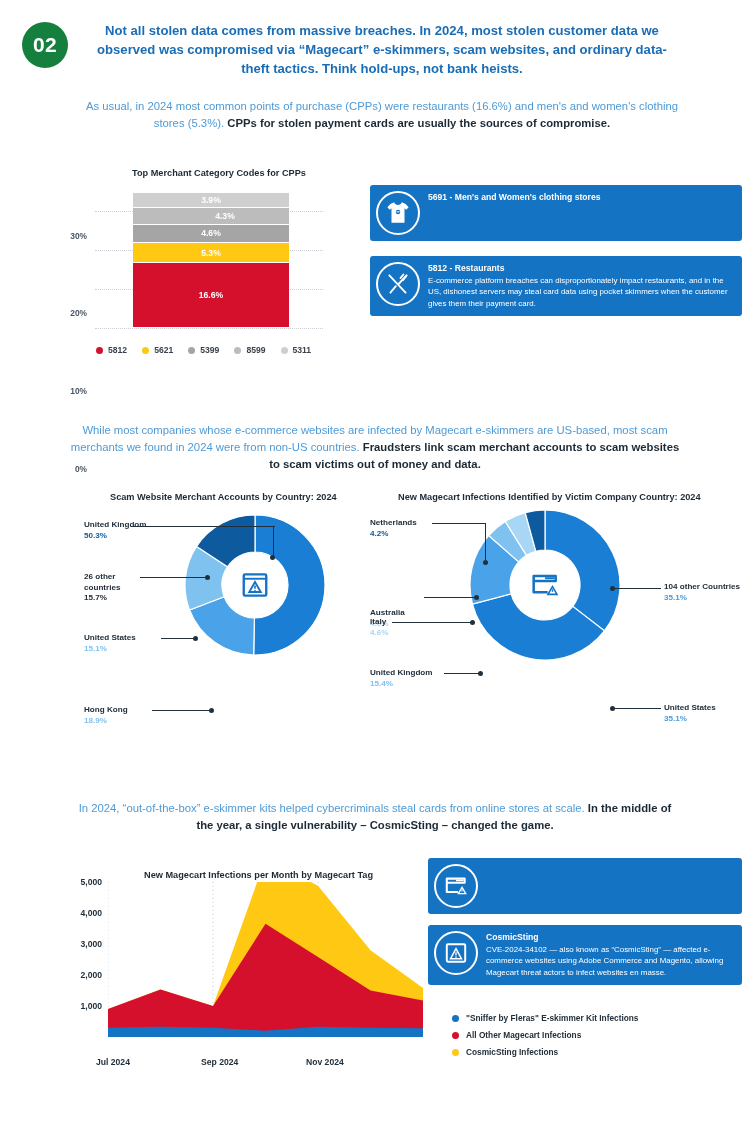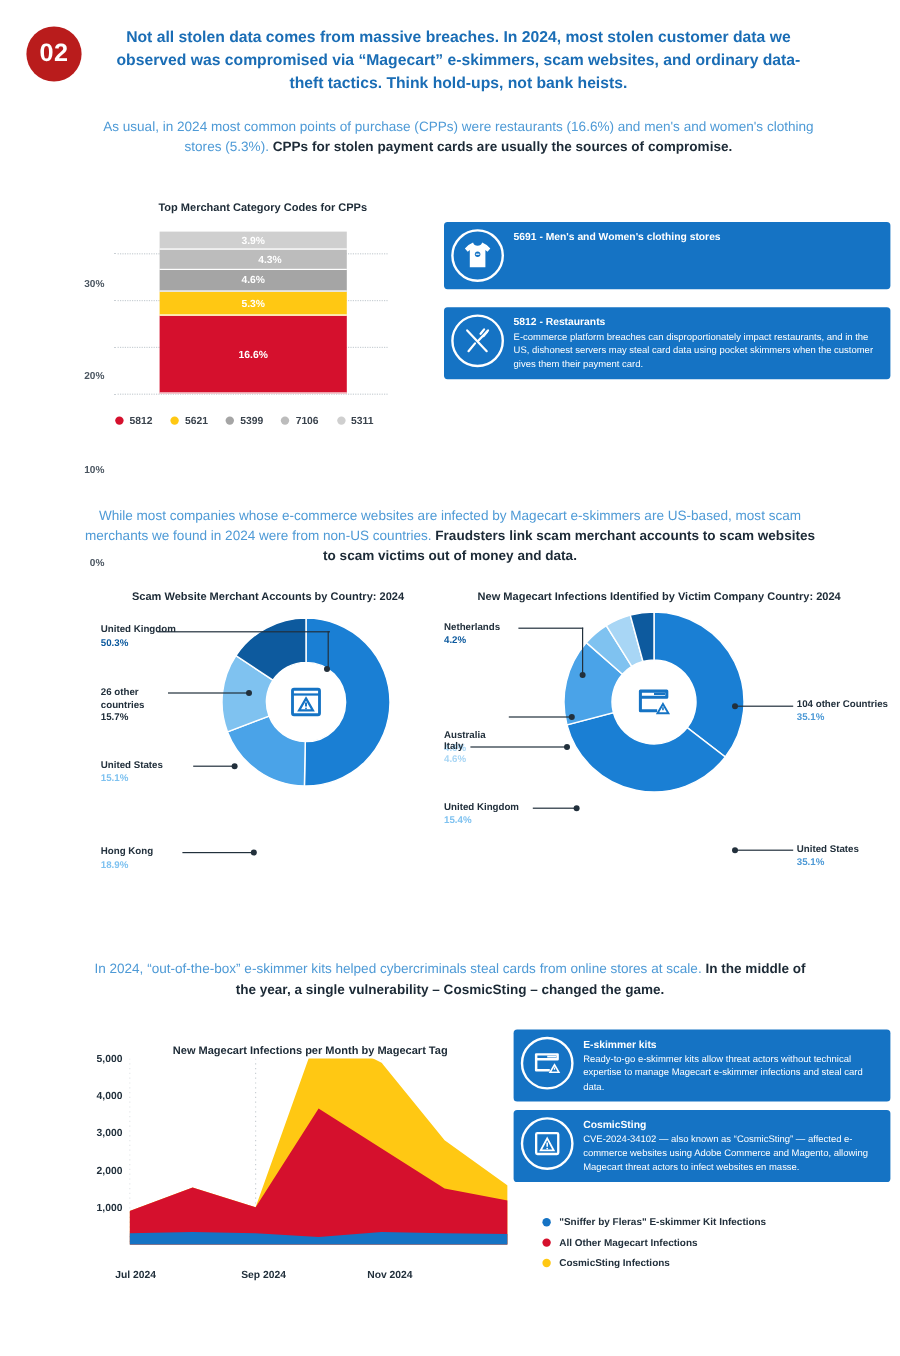--- a/index.html
+++ b/index.html
@@ -9,21 +9,21 @@
     font-family: "Liberation Sans", sans-serif;
     color: #1c2a36;
     overflow: hidden;
   }
   .page { position: relative; width: 750px; height: 1130px; }
 
   
   .badge {
     position: absolute; left: 22px; top: 22px;
     width: 46px; height: 46px; border-radius: 50%;
-    background: #b91c1c; color: #fff;
+    background: #15803d; color: #fff;
     display: flex; align-items: center; justify-content: center;
     font-size: 21px; font-weight: bold; letter-spacing: .3px;
   }
   .headline {
     position: absolute; left: 92px; top: 22px; width: 580px;
     text-align: center; color: #1a6db5;
     font-size: 13.1px; font-weight: bold; line-height: 1.45;
   }
   .intro {
     position: absolute; left: 72px; top: 98px; width: 620px;
@@ -164,21 +164,21 @@
         <div class="lg-item">
           <span class="lg-dot" style="background:#ffc813"></span>
           <span class="lg-txt">5621</span>
         </div>
         <div class="lg-item">
           <span class="lg-dot" style="background:#a5a5a5"></span>
           <span class="lg-txt">5399</span>
         </div>
         <div class="lg-item">
           <span class="lg-dot" style="background:#bcbcbc"></span>
-          <span class="lg-txt">7106</span>
+          <span class="lg-txt">8599</span>
         </div>
         <div class="lg-item">
           <span class="lg-dot" style="background:#cfcfcf"></span>
           <span class="lg-txt">5311</span>
         </div>
       </div>
 
     <div class="callout" style="left:370px; top:25px; width:372px;">
       <div class="ico">
         <svg width="26" height="26" viewBox="0 0 24 24" fill="#fff">
@@ -386,24 +386,20 @@
 
     <div class="callout" style="left:428px; top:68px; width:314px;">
       <div class="ico">
         <svg width="26" height="26" viewBox="0 0 24 24">
           <path d="M3.5 5.2 H20 V9 H3.5 Z M3.5 9 V17.5 H14" fill="none" stroke="#fff" stroke-width="1.9" stroke-linejoin="round"></path>
           <line x1="12" y1="6.9" x2="19" y2="6.9" stroke="#fff" stroke-width="1.4"></line>
           <path d="M17.6 13.2 L21 19 L14.2 19 Z" fill="none" stroke="#fff" stroke-width="1.2"></path>
           <line x1="17.6" y1="15.3" x2="17.6" y2="17.1" stroke="#fff" stroke-width="1"></line>
         </svg>
       </div>
-      <div class="body">
-        <div class="ttl">E-skimmer kits</div>
-        <div class="txt">Ready-to-go e-skimmer kits allow threat actors without technical expertise to manage Magecart e-skimmer infections and steal card data.</div>
-      </div>
     </div>
 
     <div class="callout" style="left:428px; top:135px; width:314px;">
       <div class="ico">
         <svg width="26" height="26" viewBox="0 0 24 24">
           <rect x="3.5" y="4" width="17" height="16" rx="1" fill="none" stroke="#fff" stroke-width="1.8"></rect>
           <path d="M12 8 L17 17.2 L7 17.2 Z" fill="none" stroke="#fff" stroke-width="1.4"></path>
           <line x1="12" y1="11.2" x2="12" y2="14.4" stroke="#fff" stroke-width="1.2"></line>
           <circle cx="12" cy="15.8" r="0.7" fill="#fff"></circle>
         </svg>

